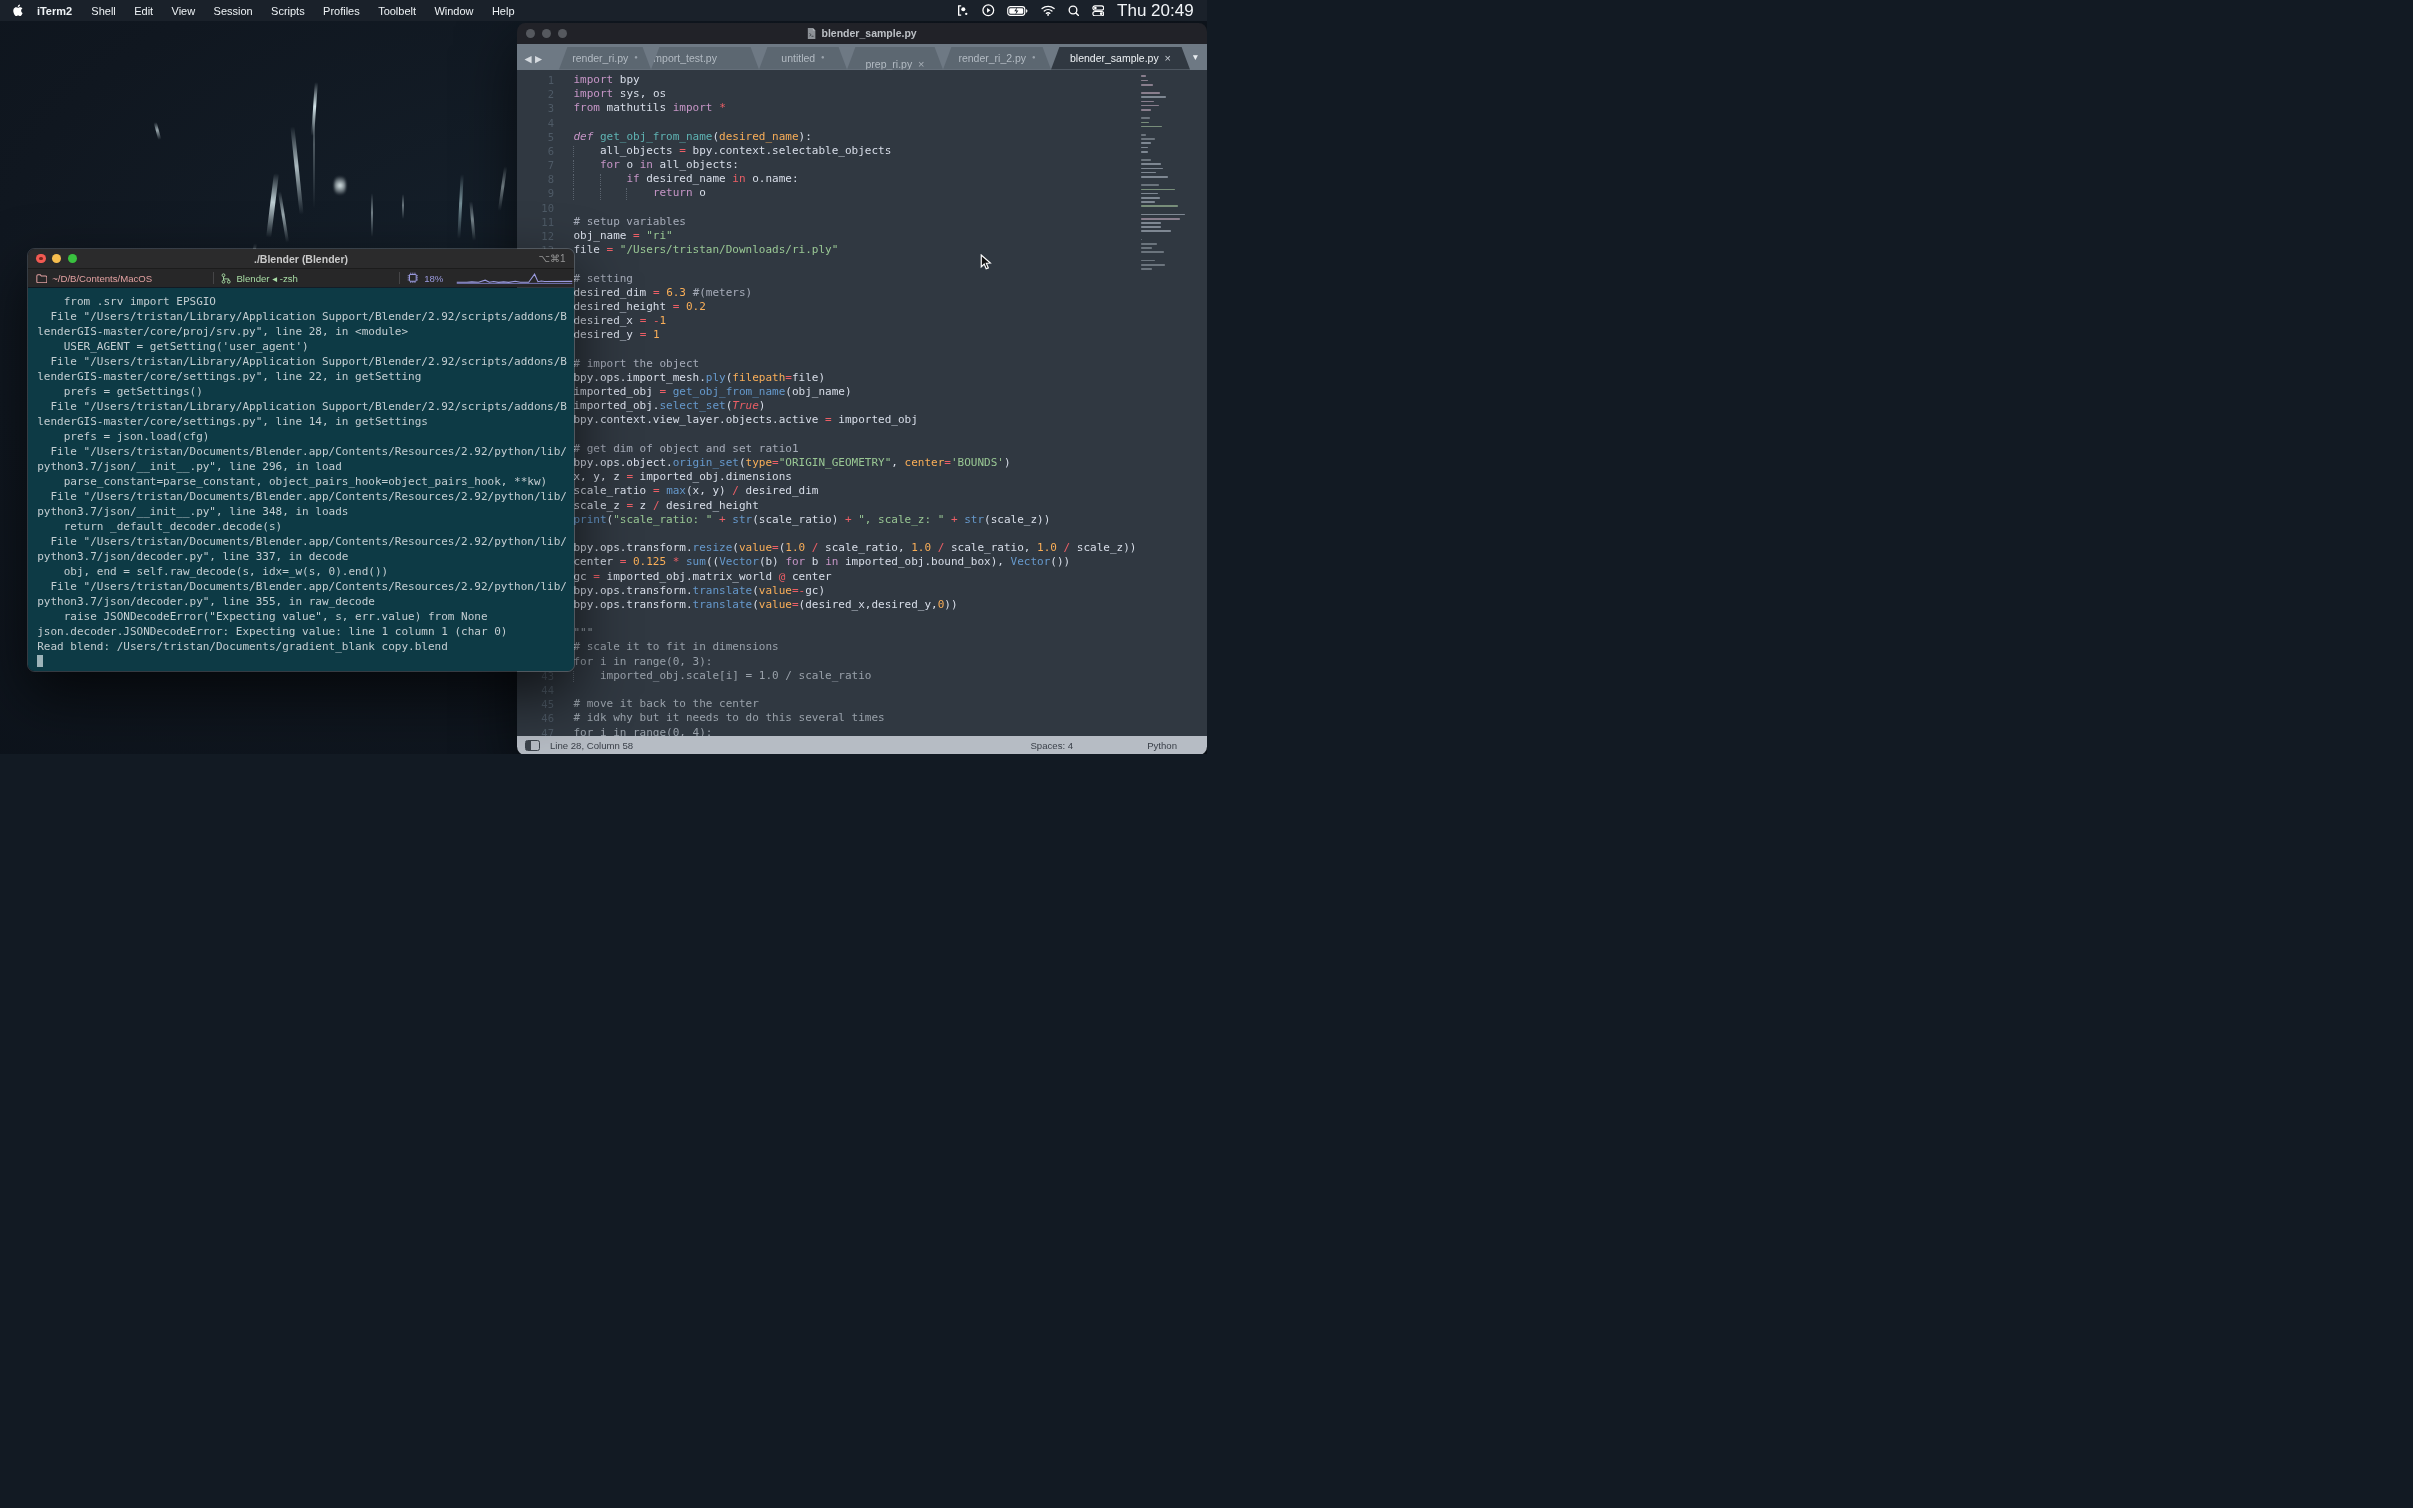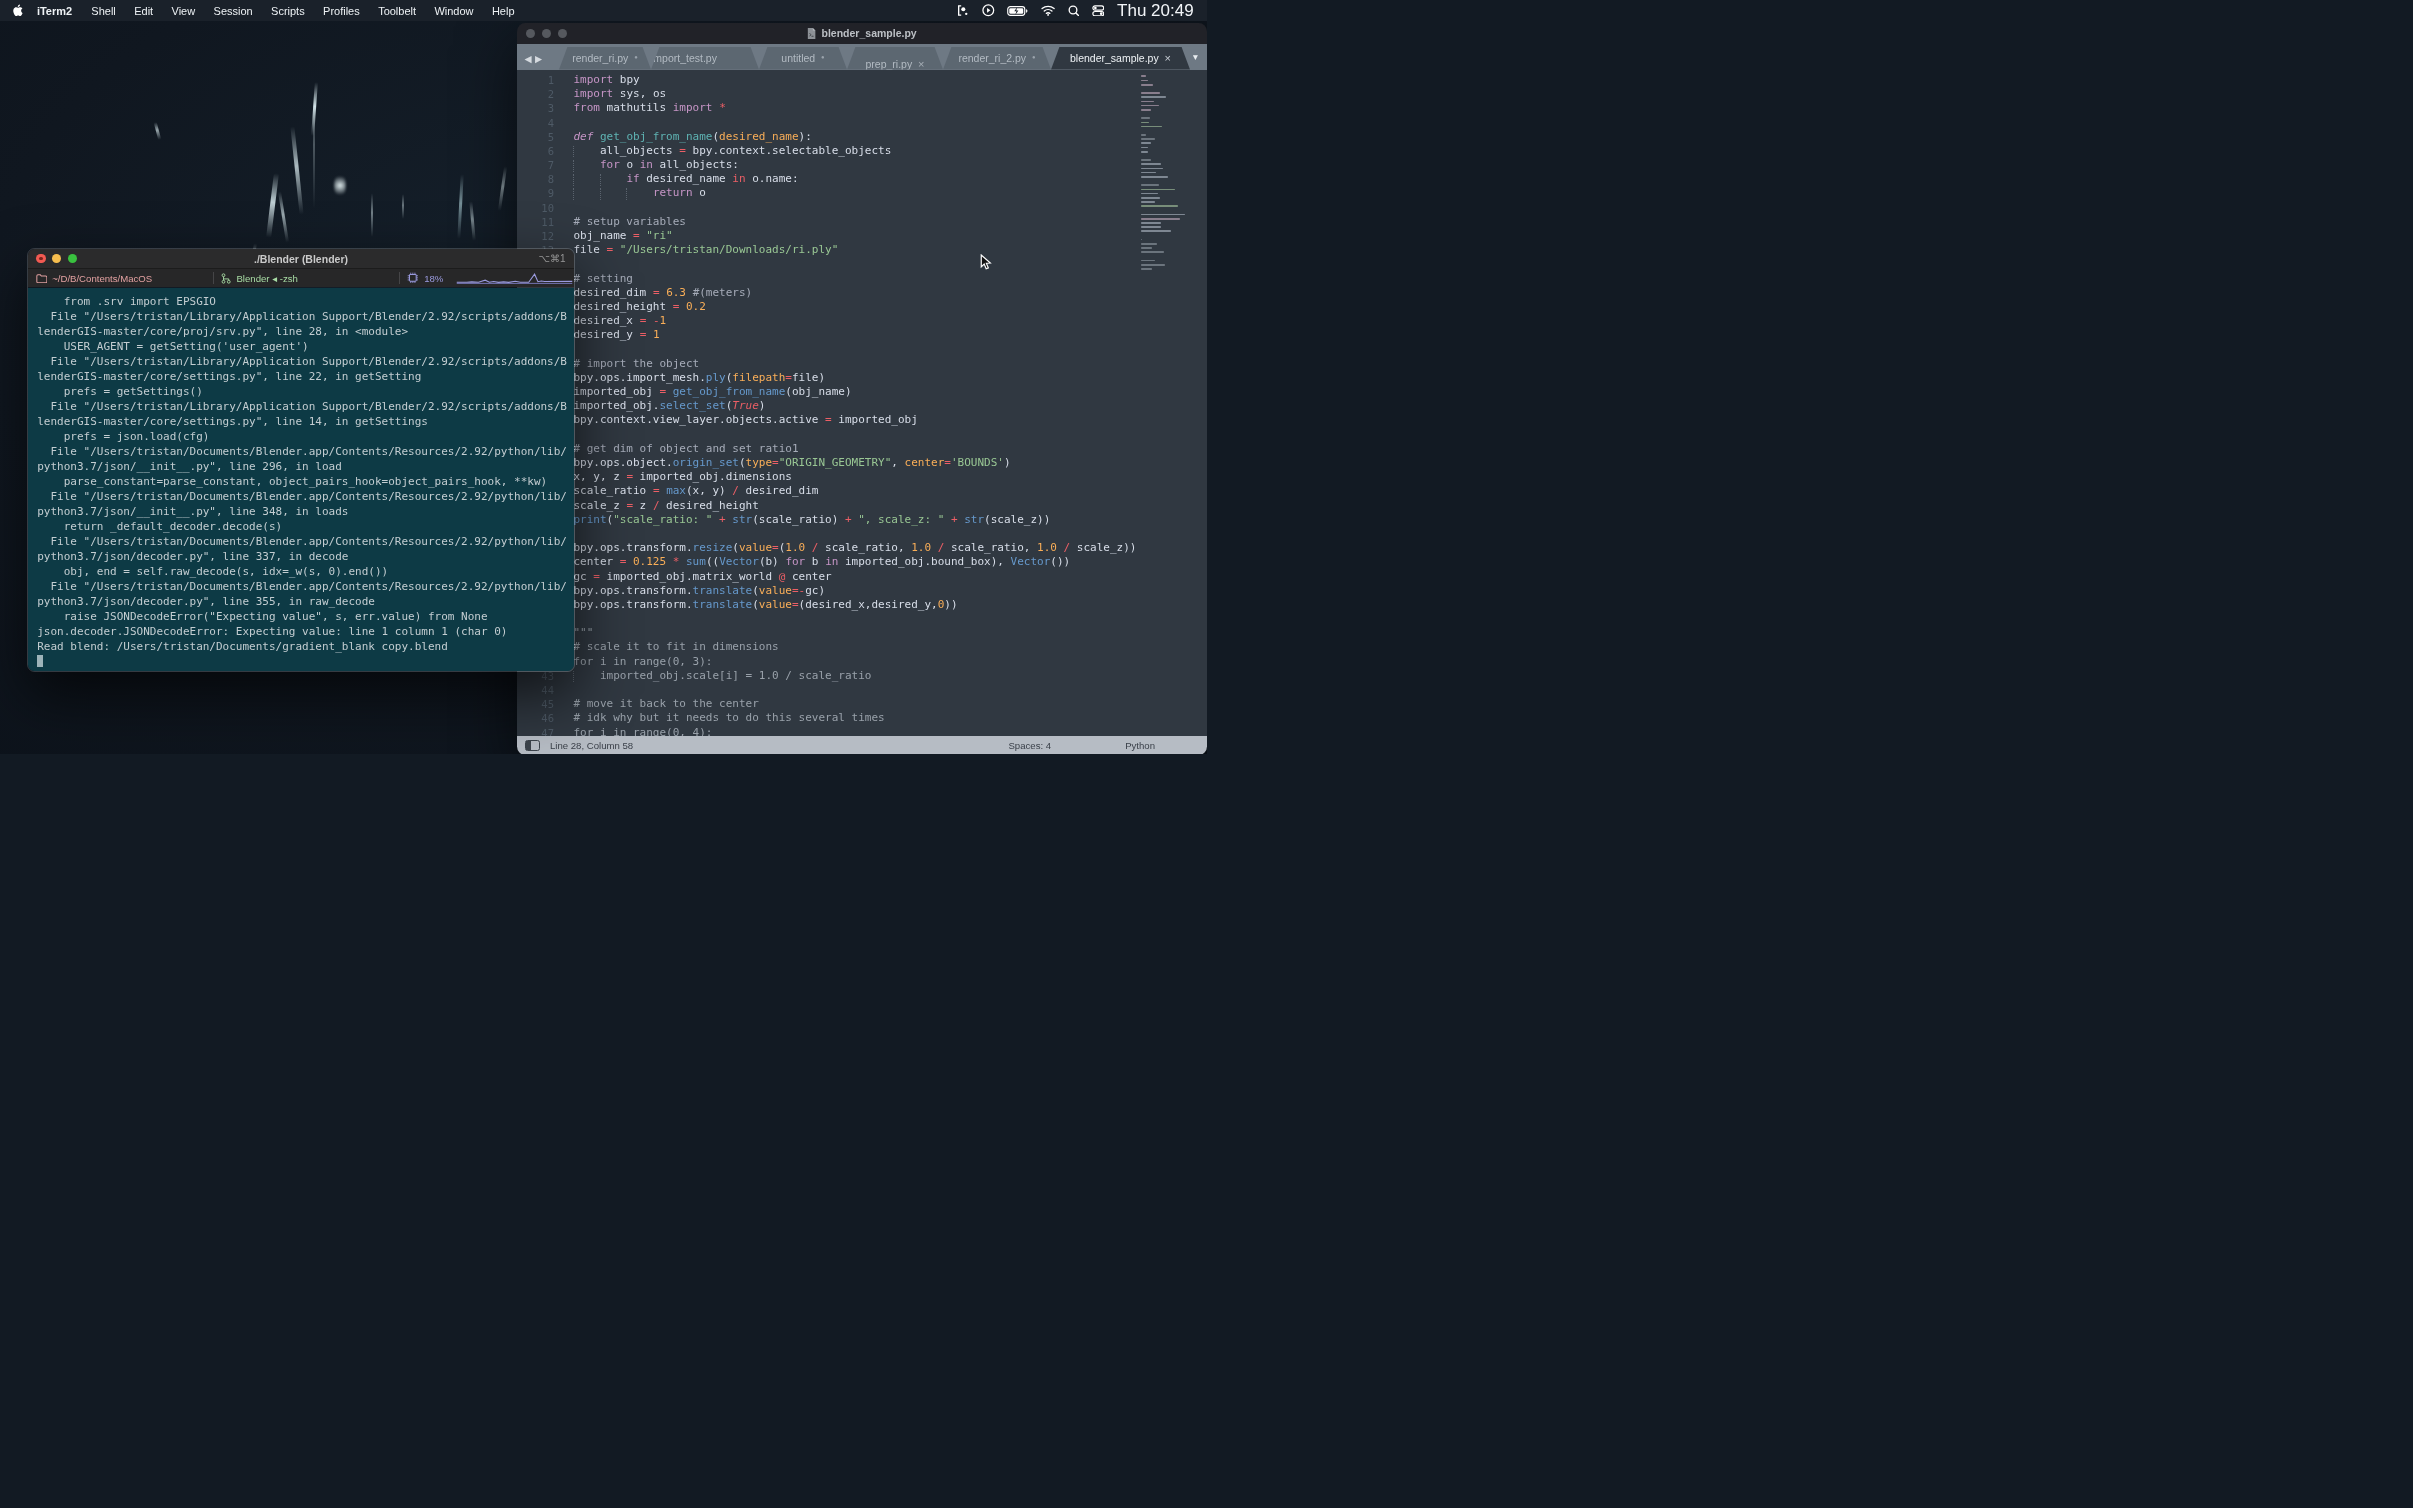--- a/index.html
+++ b/index.html
@@ -66,21 +66,21 @@
   .mrow{height:1.7px;margin-bottom:2.5px;border-radius:0.8px;opacity:.75}
 
   .ed-status{position:absolute;left:0;right:0;bottom:0;height:19px;background:#b6bcc4;
     border-radius:0 0 8.4px 8.4px;display:flex;align-items:center;color:#393f48;font-size:9.6px}
   .sb-icon{width:12.6px;height:9.2px;border:1.3px solid #3c434b;border-radius:2.5px;
     margin-left:8.4px;position:relative}
   .sb-icon::after{content:'';position:absolute;left:0;top:0;bottom:0;width:4.2px;background:#3c434b}
   .sb-pos{margin-left:10px}
   .sb-right{margin-left:auto;display:flex;align-items:center}
   .sb-spaces{margin-right:74px}
-  .sb-lang{margin-right:52px}
+  .sb-lang{margin-right:30px}
 
   
   #terminal-window{position:absolute;left:27px;top:248px;width:546px;height:422px;
     border-radius:7.5px;overflow:hidden;z-index:30;
     border:0.8px solid rgba(255,255,255,.16);box-shadow:0 23.5px 59px rgba(0,0,0,.65)}
   .t-titlebar{position:relative;height:19px;background:#2b2b2c;display:flex;align-items:center}
   .t-titlebar .lights{margin-left:8.4px}
   .lt-red{background:#f25a52;position:relative}
   .lt-red::after{content:'';position:absolute;left:2.9px;top:2.9px;width:3.4px;height:3.4px;
     border-radius:50%;background:#7e241d}

